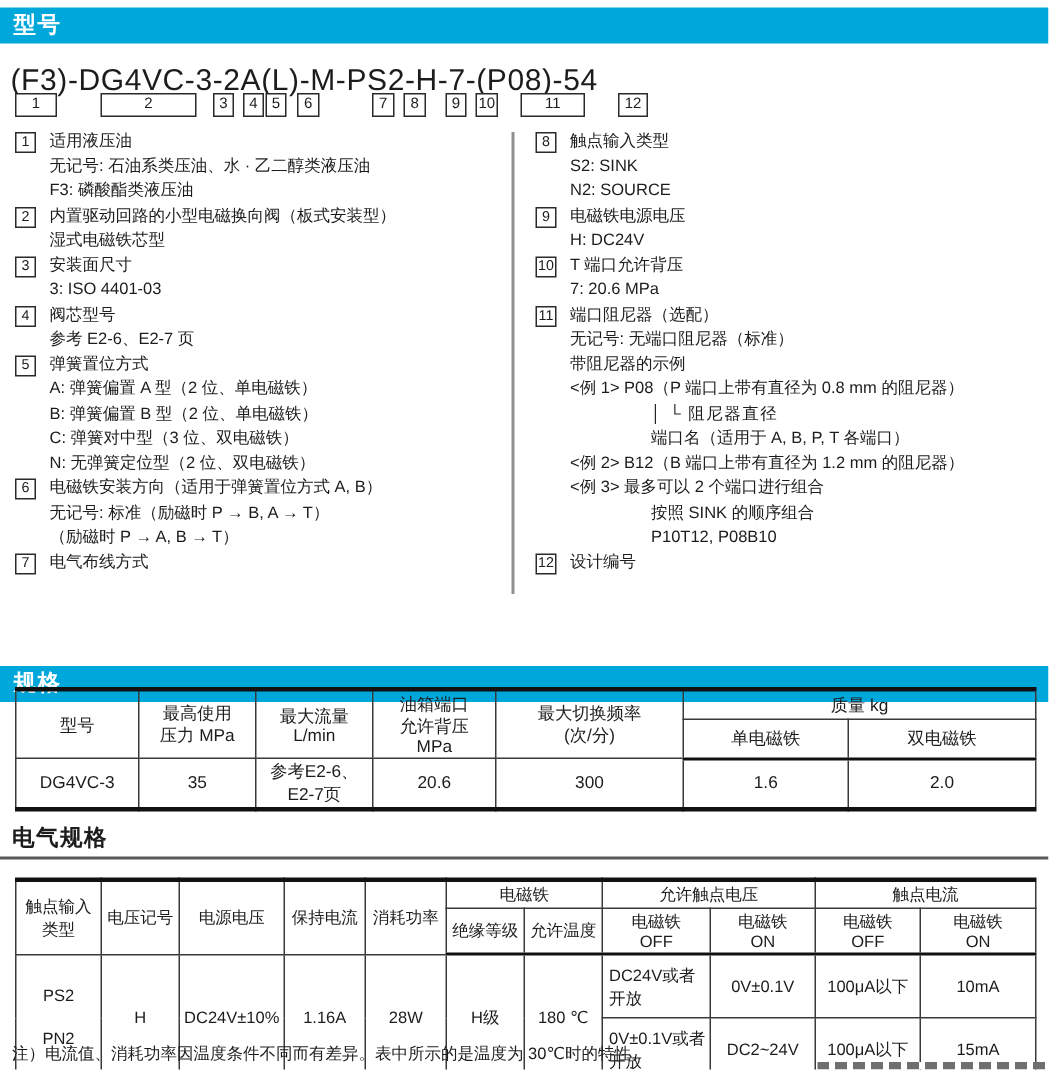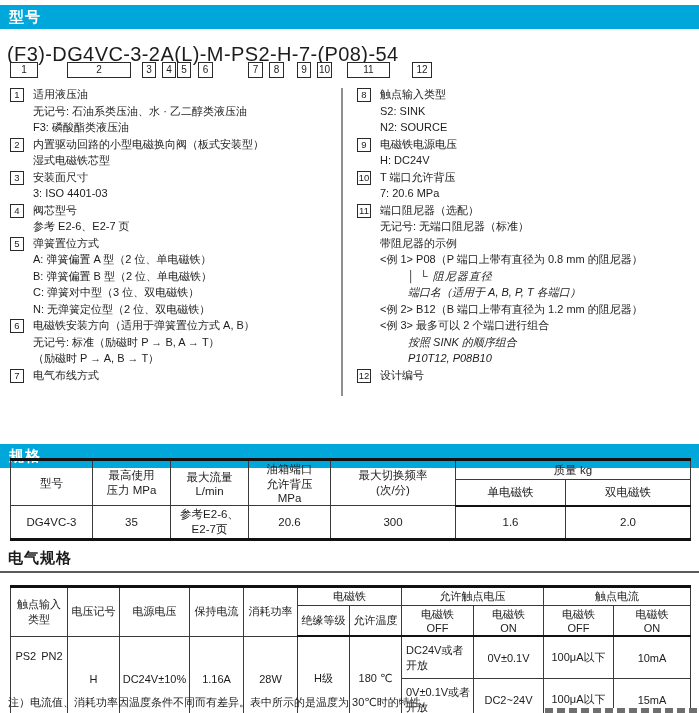--- a/index.html
+++ b/index.html
@@ -37,21 +37,21 @@
   #col-right{position:absolute;top:86px;left:357px;width:340px;}
   #col-divider{position:absolute;top:88px;left:341px;width:2px;height:308px;background:#8f8f8f;}
 
   .item{display:flex;align-items:flex-start;}
   .numbox{
     flex:0 0 auto;width:14px;height:14px;border:1px solid #2a2a2a;
     font-size:9.5px;line-height:12px;text-align:center;margin:2px 9px 0 0;
   }
   .lines{flex:1;font-size:11px;line-height:16.5px;}
   .lines div{white-space:nowrap;}
-  .ml1{margin-left:28px;font-style:italic;}
+  .ml1{margin-left:54px;}
   .bracket{letter-spacing:1px;}
 
   
   table.dtable{
     position:absolute;left:10px;width:680px;border-collapse:collapse;
     table-layout:fixed;font-size:11.5px;
     border-top:3px solid #111;border-bottom:3px solid #111;
   }
   .dtable th,.dtable td{
     border:1px solid #3a3a3a;text-align:center;vertical-align:middle;
@@ -66,21 +66,21 @@
   #spec-table tbody tr{height:34px;}
 
   #elec-title{position:absolute;top:549px;left:8px;font-size:15px;font-weight:bold;letter-spacing:1px;}
   #elec-rule{position:absolute;top:571px;left:0;width:699px;height:2px;background:#5a5a5a;}
 
   #elec-table{top:585px;font-size:11px;}
   #elec-table thead tr.top th{height:18px;}
   #elec-table thead tr.sub th{height:28px;}
   #elec-table tbody tr{height:31px;}
   #elec-table td.wrapcell{text-align:left;padding-left:4px;white-space:normal;}
-  .stackcell{display:flex;flex-direction:row;justify-content:space-around;height:58px;}
+  .stackcell{display:flex;flex-direction:column;justify-content:space-around;height:58px;}
 
   #footnote{position:absolute;top:695px;left:8px;font-size:11px;white-space:nowrap;}
 
   
   #cutoff{
     position:absolute;top:708px;left:545px;width:152px;height:5px;
     background:repeating-linear-gradient(90deg,#6f6f6f 0 8px,#ffffff 8px 12px);
   }
 </style>
 </head>

